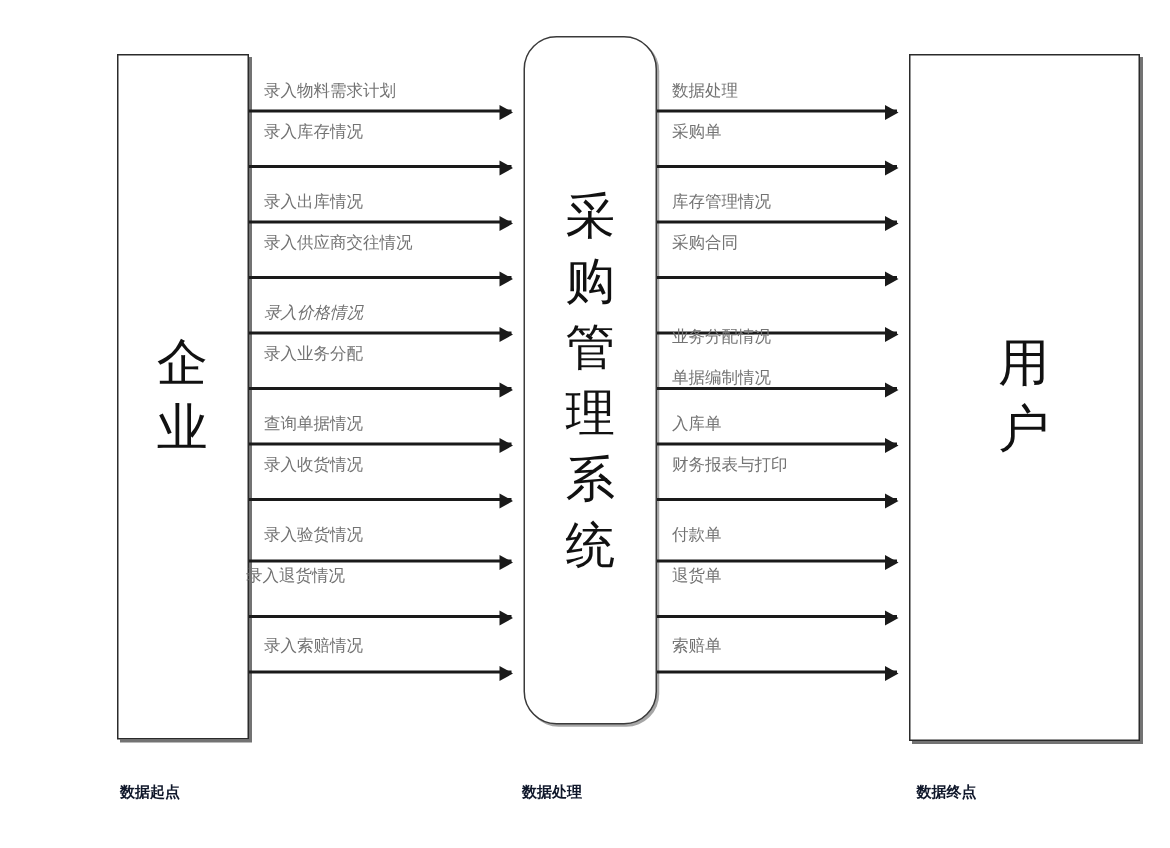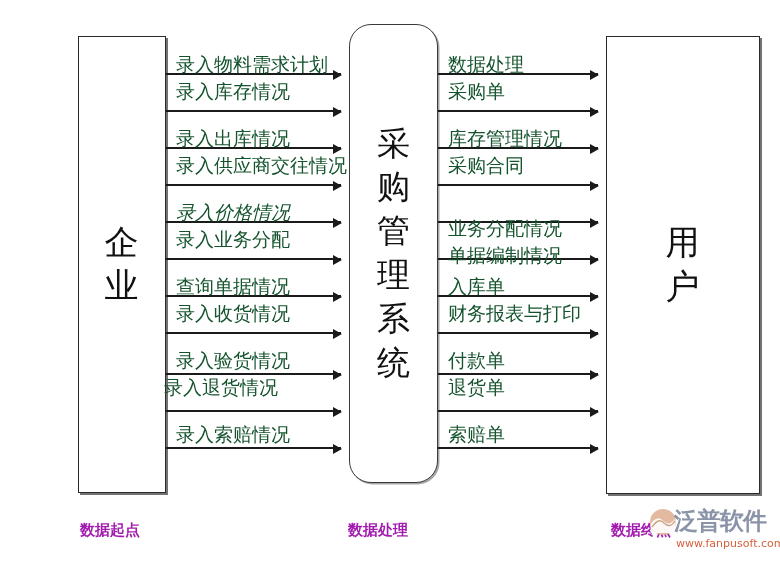--- a/index.html
+++ b/index.html
@@ -77,33 +77,33 @@
     top: -5px;
     width: 0;
     height: 0;
     border-top: 5px solid transparent;
     border-bottom: 5px solid transparent;
     border-left: 9px solid #1a1a1a;
   }
   .flow-label {
     position: absolute;
     font-family: "DejaVu Sans", "Liberation Sans", sans-serif;
-    font-size: 19px;
-    color: #14532d;
+    font-size: 11px;
+    color: #737373;
     white-space: nowrap;
     line-height: 1;
   }
 
   
   .caption {
     position: absolute;
     font-family: "DejaVu Serif", "Liberation Serif", serif;
     font-weight: bold;
-    font-size: 15px;
-    color: #a21caf;
+    font-size: 10px;
+    color: #0f172a;
     white-space: nowrap;
   }
 
   
   #watermark {
     position: absolute;
     left: 648px;
     top: 505px;
     width: 132px;
     height: 52px;
@@ -206,23 +206,14 @@
       <div class="flow-label" style="left: 448px; top: 304px;">财务报表与打印</div>
       <div class="flow-label" style="left: 448px; top: 351px;">付款单</div>
       <div class="flow-label" style="left: 448px; top: 378px;">退货单</div>
       <div class="flow-label" style="left: 448px; top: 425px;">索赔单</div>
     </div>
 
   <div class="caption" style="left:80px; top:521px;">数据起点</div>
   <div class="caption" style="left:348px; top:521px;">数据处理</div>
   <div class="caption" style="left:611px; top:521px;">数据终点</div>
 
-  <div id="watermark">
-    <svg class="wm-mark" viewBox="0 0 30 30">
-      <circle cx="15" cy="15" r="13" fill="#e2b59a" opacity="0.95"></circle>
-      <path d="M2.5 17.5 Q9 7 15.5 14 Q21 20 27.5 11.5 L27.5 26 L2.5 26 Z" fill="#ffffff" opacity="0.9"></path>
-      <path d="M4 20 Q11 10 16 16 Q22 22 27 14" fill="none" stroke="#c9a489" stroke-width="1.4"></path>
-    </svg>
-    <div class="wm-brand">泛普软件</div>
-    <div class="wm-url">www.fanpusoft.com</div>
-  </div>
 
 </div>
 
 </body></html>

